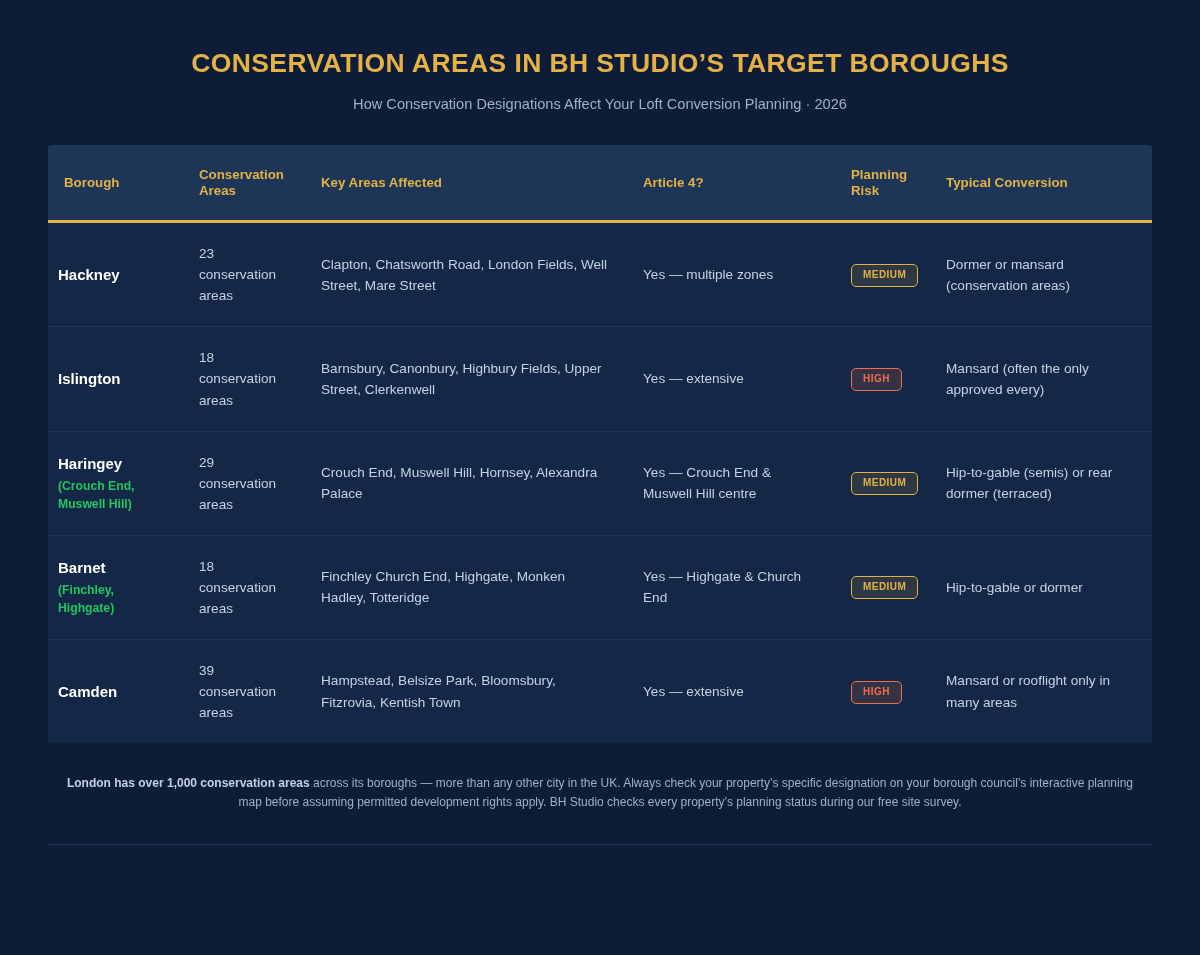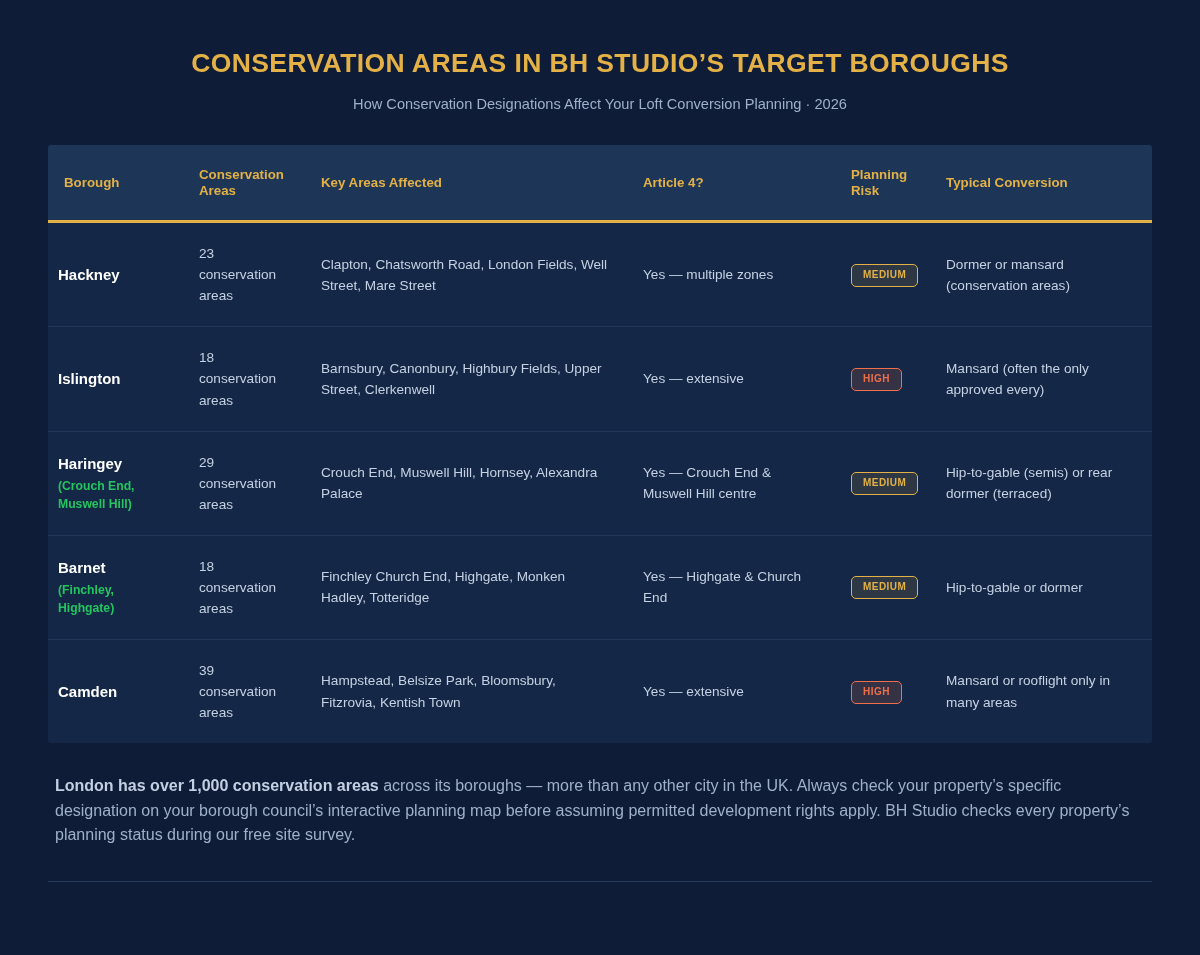--- a/index.html
+++ b/index.html
@@ -134,21 +134,22 @@
   .badge.low {
     color: #4ed39b;
     border-color: #3fbd88;
     background: rgba(78,211,155,0.12);
   }
 
   
   .note {
     margin: 31px auto 0 auto;
     max-width: 1090px;
-    font-size: 16px;
+    text-align: center;
+    font-size: 12px;
     line-height: 1.54;
     color: #9fb0c9;
   }
   .note b { color: #c3d0e2; font-weight: bold; }
 
   
   .footer {
     margin-top: 33px;
     border-top: 1px solid #25395c;
     padding-top: 26px;

